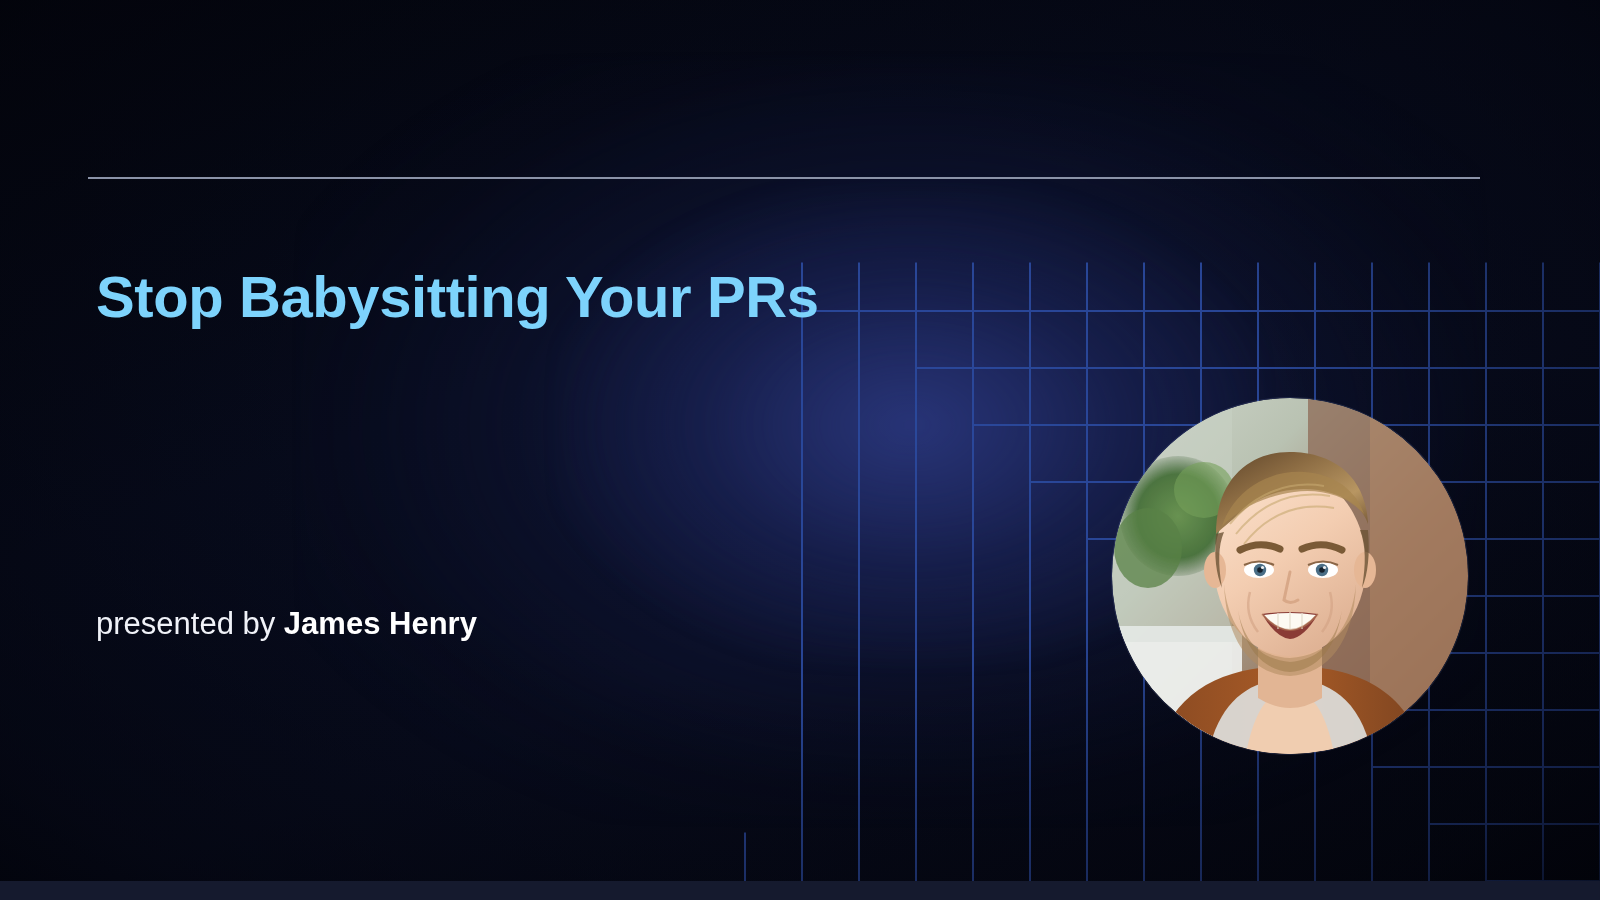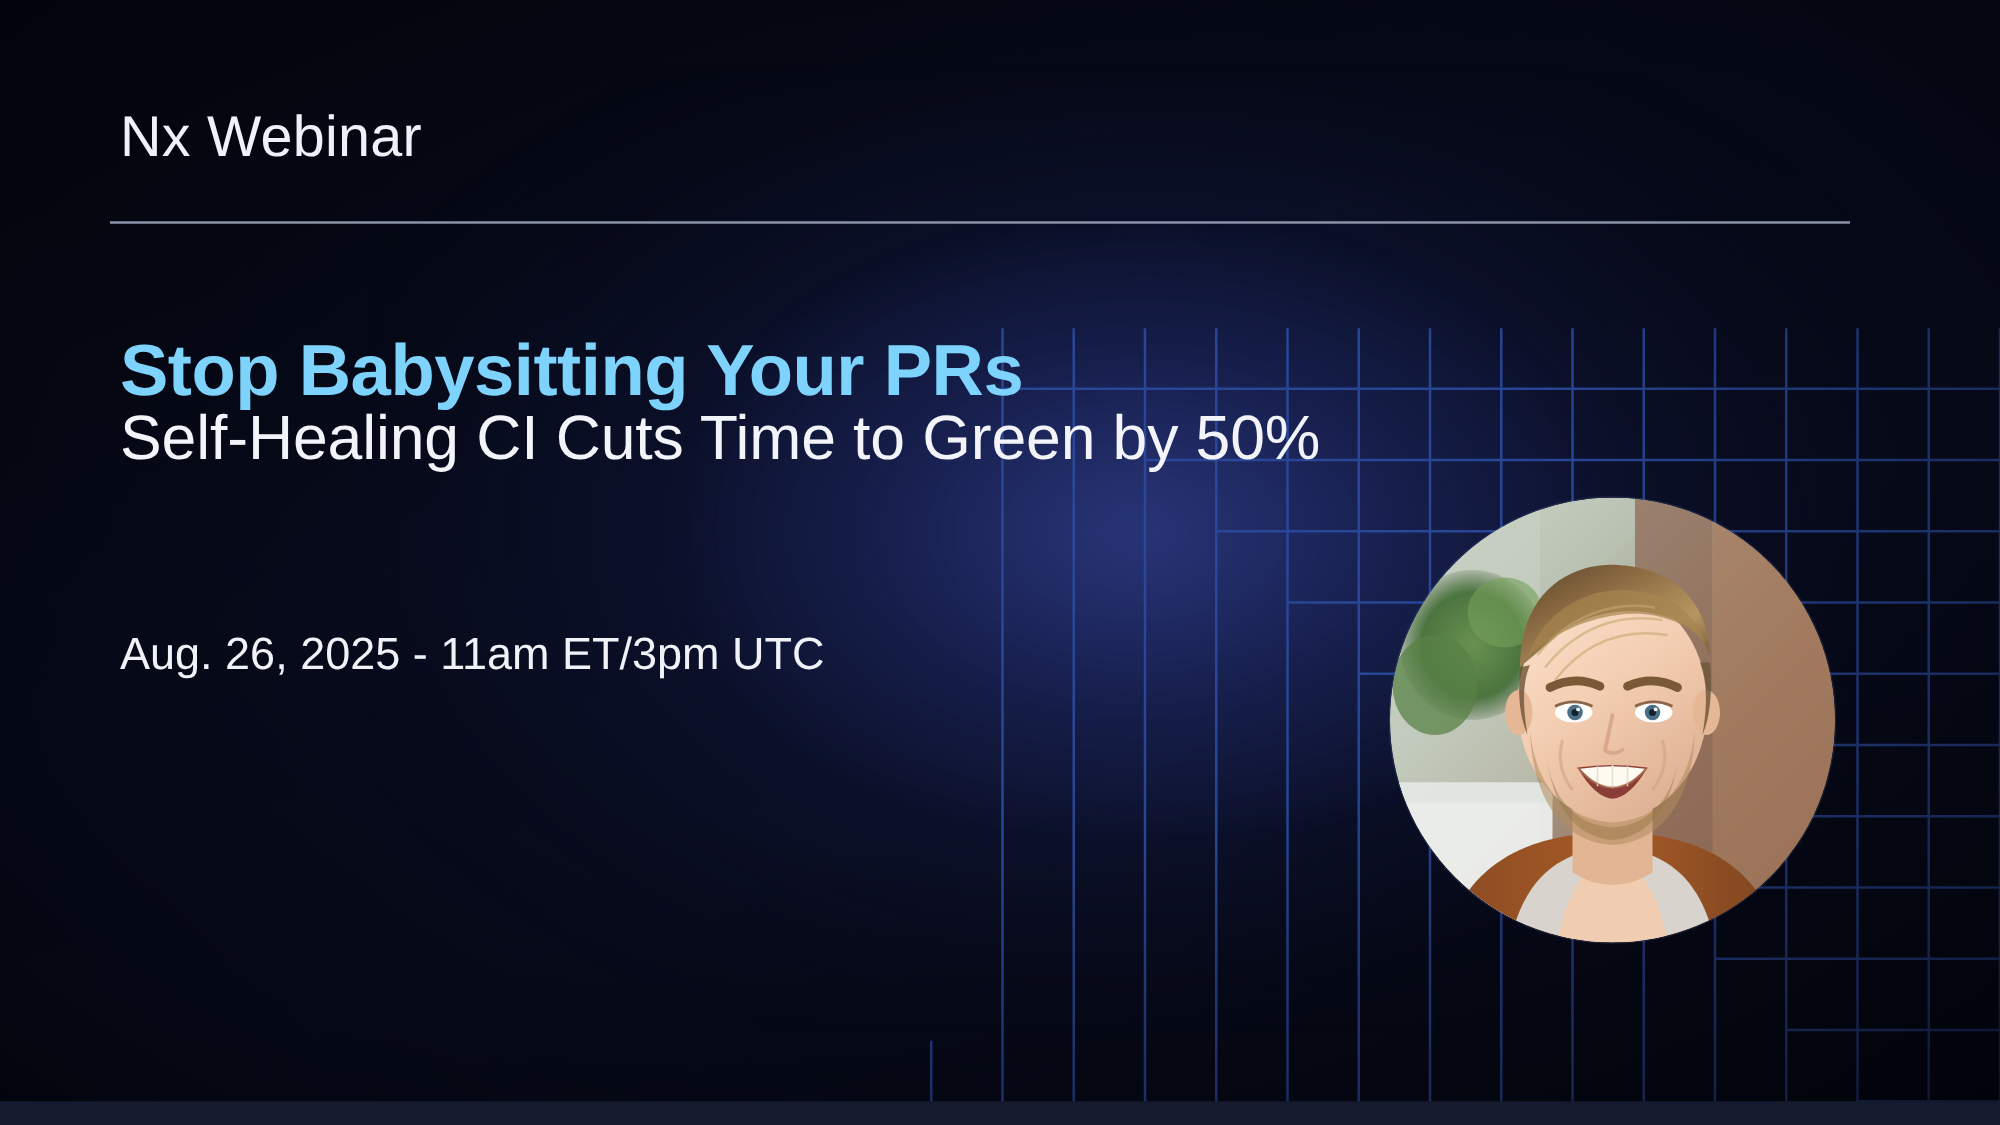--- a/index.html
+++ b/index.html
@@ -327,27 +327,28 @@
         <path d="M150 216 Q 178 248, 206 216" stroke="#b8825c" stroke-width="2" fill="none" opacity="0.55"></path>
 
         <path d="M138 194 Q 132 216, 146 234" stroke="#d2a283" stroke-width="2.5" fill="none" opacity="0.6"></path>
         <path d="M218 194 Q 224 216, 210 234" stroke="#d2a283" stroke-width="2.5" fill="none" opacity="0.6"></path>
       </g>
     </svg>
   </div>
 
   <div class="content">
 
-    <div class="eyebrow">Nx Webinar</div>
 
     <div class="divider"></div>
 
     <h1 class="title">Stop Babysitting Your PRs</h1>
 
-    <div class="subtitle">Self-Healing CI Cuts Time to Green by 50%</div>
-
-    <div class="datetime">Aug. 26, 2025 - 11am ET/3pm UTC</div>
-
+
+
+    <div class="presenter">
+      <span>presented by</span>
+      <span class="name">James Henry</span>
+    </div>
 
 
   </div>
 
 </div>
 
 </body></html>

